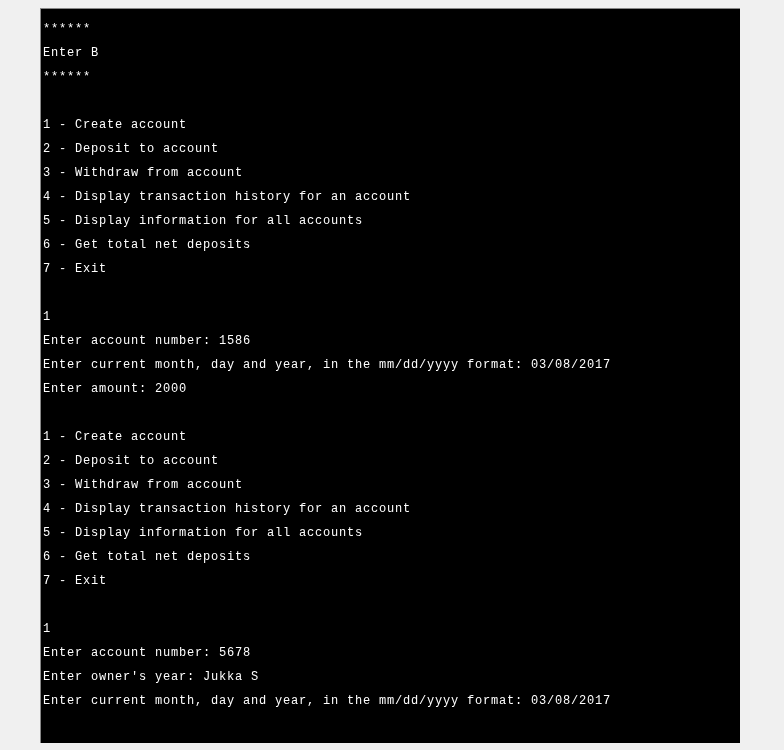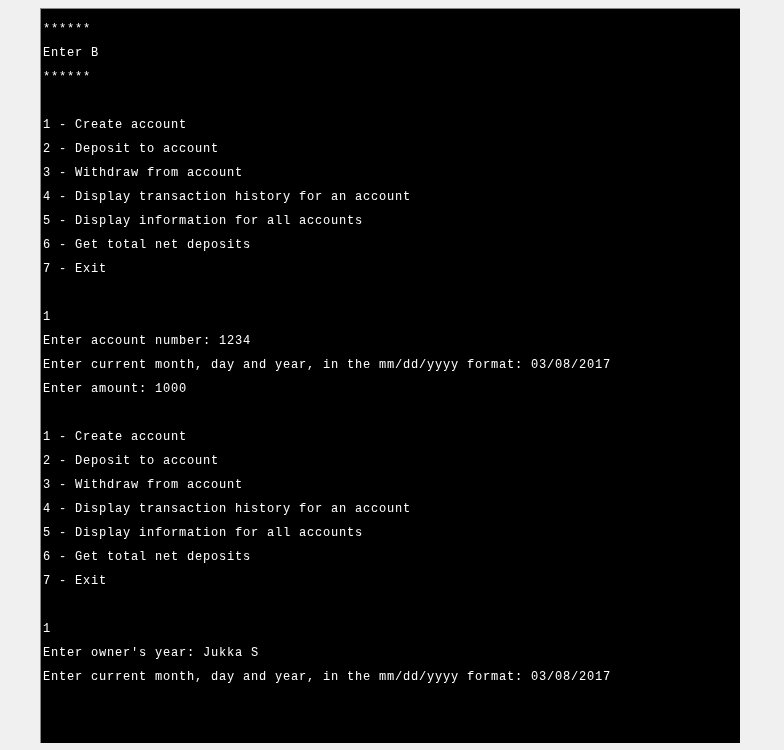--- a/index.html
+++ b/index.html
@@ -38,33 +38,34 @@
 <span class="line"> </span>
 <span class="line">1 - Create account</span>
 <span class="line">2 - Deposit to account</span>
 <span class="line">3 - Withdraw from account</span>
 <span class="line">4 - Display transaction history for an account</span>
 <span class="line">5 - Display information for all accounts</span>
 <span class="line">6 - Get total net deposits</span>
 <span class="line">7 - Exit</span>
 <span class="line"> </span>
 <span class="line">1</span>
-<span class="line">Enter account number: 1234</span>
+<span class="line">Enter account number: 1586</span>
 <span class="line">Enter current month, day and year, in the mm/dd/yyyy format: 03/08/2017</span>
-<span class="line">Enter amount: 1000</span>
+<span class="line">Enter amount: 2000</span>
 <span class="line"> </span>
 <span class="line">1 - Create account</span>
 <span class="line">2 - Deposit to account</span>
 <span class="line">3 - Withdraw from account</span>
 <span class="line">4 - Display transaction history for an account</span>
 <span class="line">5 - Display information for all accounts</span>
 <span class="line">6 - Get total net deposits</span>
 <span class="line">7 - Exit</span>
 <span class="line"> </span>
 <span class="line">1</span>
+<span class="line">Enter account number: 5678</span>
 <span class="line">Enter owner's year: Jukka S</span>
 <span class="line">Enter current month, day and year, in the mm/dd/yyyy format: 03/08/2017</span>
 
 
 
 
 
 
 
 

